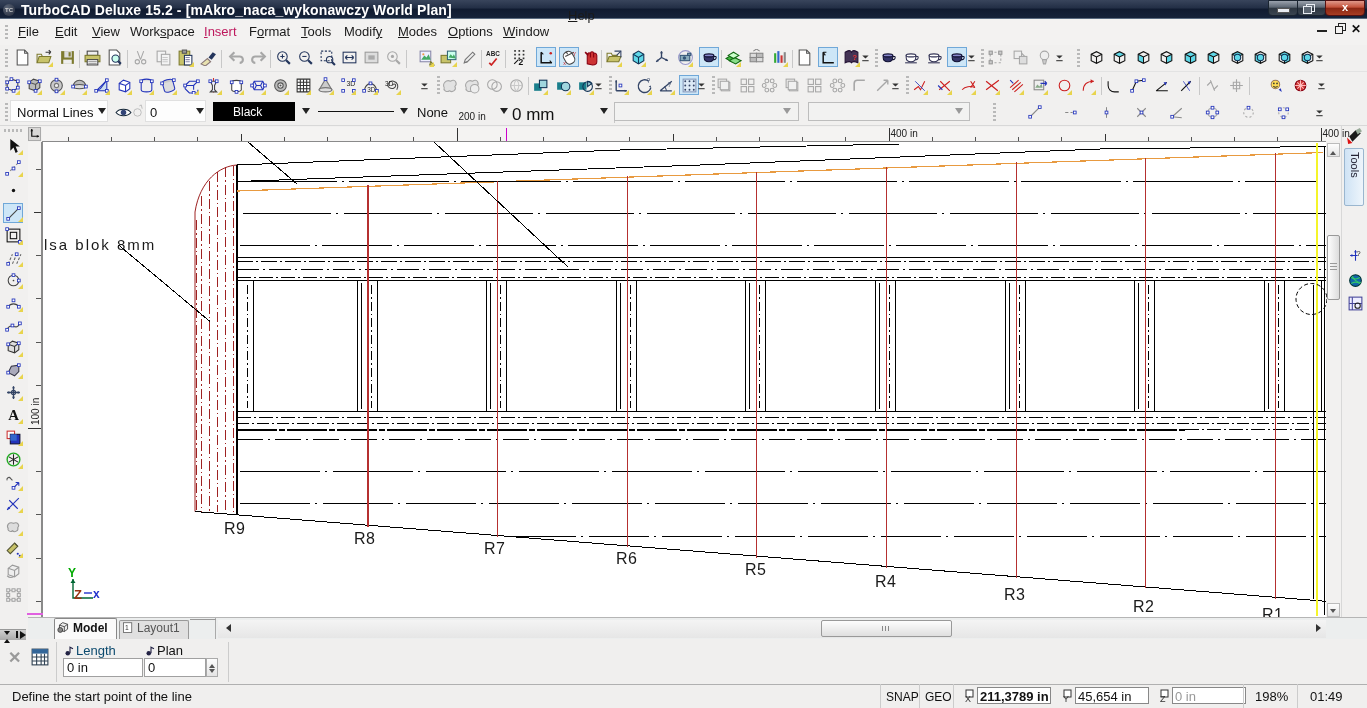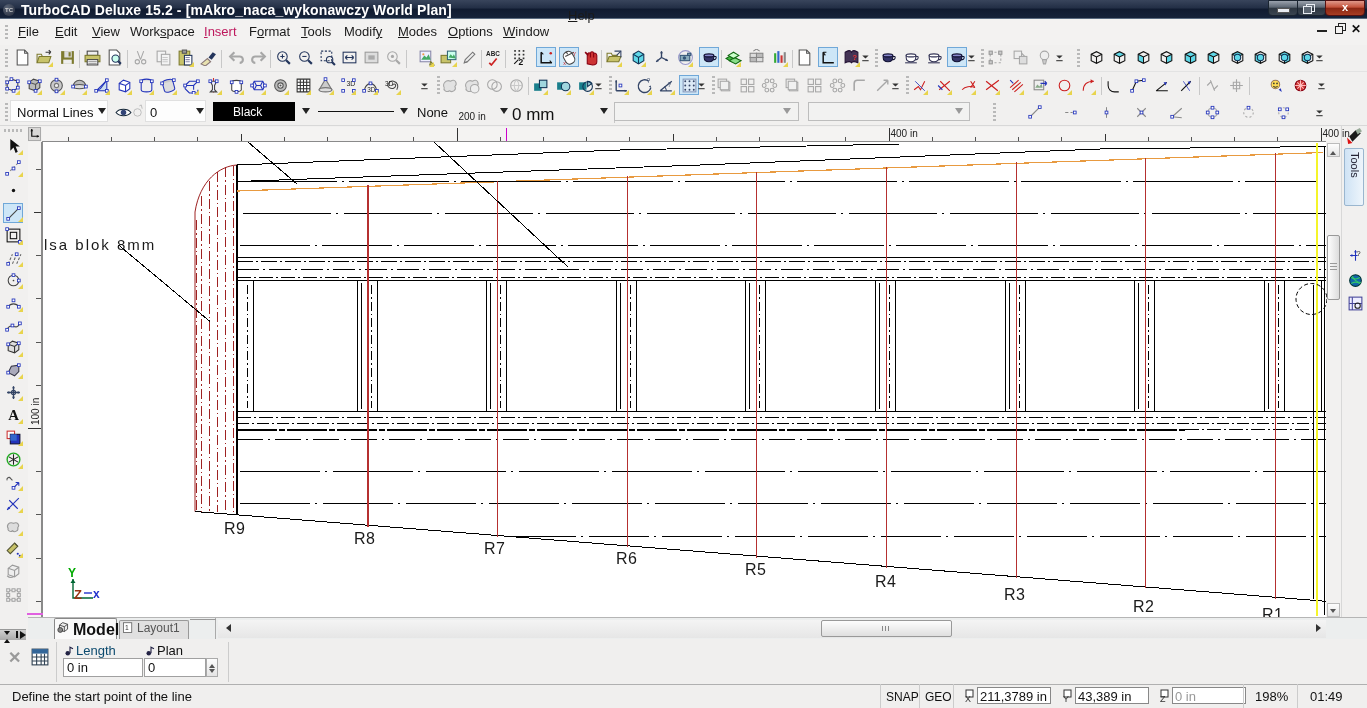--- a/index.html
+++ b/index.html
@@ -1155,21 +1155,21 @@
     <rect x="2" y="2" width="12" height="12" fill="#eef" stroke="#449" stroke-width="1"></rect>
     <path d="M5 2v12M2 8h12" stroke="#449"></path>
     <circle cx="10" cy="10" r="2.5" fill="none" stroke="#222"></circle>
   </svg>
 <div style="position:absolute;left:54px;top:618px;width:63px;height:21px;background:#fafafa;border:1px solid #888;border-bottom:none;border-radius:2px 2px 0 0;box-sizing:border-box"></div>
 <svg style="position:absolute;left:57px;top:621px" width="13" height="13" viewBox="0 0 16 16">
     <path d="M3 5l4-3 6 2v6l-4 3-6-2z" fill="#eee" stroke="#333"></path>
     <path d="M3 5l6 2 4-3M9 7v6" fill="none" stroke="#333"></path>
     <circle cx="4" cy="11" r="3" fill="#888" stroke="#333"></circle>
   </svg>
-<div style="position:absolute;left:73px;top:621px;font-size:16px;color:#111;white-space:nowrap;font-weight:bold">Model</div>
+<div style="position:absolute;left:73px;top:621px;font-size:12px;color:#111;white-space:nowrap;font-weight:bold">Model</div>
 <div style="position:absolute;left:119px;top:620px;width:70px;height:19px;background:#e0e0e0;border:1px solid #999;border-bottom:none;border-radius:2px 2px 0 0;box-sizing:border-box"></div>
 <svg style="position:absolute;left:122px;top:622px" width="12" height="12" viewBox="0 0 16 16">
     <rect x="2" y="1" width="11" height="13" fill="#fff" stroke="#555"></rect>
     <text x="4" y="11" font-size="9" fill="#333">1</text>
   </svg>
 <div style="position:absolute;left:137px;top:621px;font-size:12px;color:#555;white-space:nowrap;">Layout1</div>
 <div style="position:absolute;left:215px;top:618px;width:1px;height:21px;background:#aaa"></div>
 <div style="position:absolute;left:218px;top:620px;width:1108px;height:18px;background:linear-gradient(180deg,#f4f4f4,#e6e6e6)"></div>
 <div style="position:absolute;left:222px;top:624px;width:0;height:0;border:4px solid transparent;border-right:5px solid #333"></div>
 <div style="position:absolute;left:190px;top:619px;width:26px;height:1px;background:#999"></div>
@@ -1205,27 +1205,27 @@
 <div style="position:absolute;left:880px;top:684px;width:1px;height:24px;background:#ccc"></div>
 <div style="position:absolute;left:886px;top:690px;font-size:12px;color:#111;white-space:nowrap;">SNAP</div>
 <div style="position:absolute;left:919px;top:684px;width:1px;height:24px;background:#ccc"></div>
 <div style="position:absolute;left:925px;top:690px;font-size:12px;color:#111;white-space:nowrap;">GEO</div>
 <div style="position:absolute;left:953px;top:684px;width:1px;height:24px;background:#ccc"></div>
 <svg style="position:absolute;left:964px;top:689px" width="12" height="14" viewBox="0 0 12 14">
     <rect x="2" y="1" width="7" height="7" fill="#fff" stroke="#333"></rect>
     <text x="1" y="13" font-size="9" fill="#333">X</text>
   </svg>
 <div style="position:absolute;left:977px;top:687px;width:74px;height:17px;background:#fff;border:1px solid #888;box-sizing:border-box"></div>
-<div style="position:absolute;left:980px;top:689px;font-size:13px;color:#111;white-space:nowrap;">211,3789 in</div>
+<div style="position:absolute;left:980px;top:689px;font-size:13px;color:#111;white-space:nowrap;font-weight:bold;">211,3789 in</div>
 <svg style="position:absolute;left:1062px;top:689px" width="12" height="14" viewBox="0 0 12 14">
     <rect x="2" y="1" width="7" height="7" fill="#fff" stroke="#333"></rect>
     <text x="1" y="13" font-size="9" fill="#333">Y</text>
   </svg>
 <div style="position:absolute;left:1075px;top:687px;width:74px;height:17px;background:#fff;border:1px solid #888;box-sizing:border-box"></div>
-<div style="position:absolute;left:1078px;top:689px;font-size:13px;color:#111;white-space:nowrap;">43,389 in</div>
+<div style="position:absolute;left:1078px;top:689px;font-size:13px;color:#111;white-space:nowrap;">45,654 in</div>
 <svg style="position:absolute;left:1159px;top:689px" width="12" height="14" viewBox="0 0 12 14">
     <rect x="2" y="1" width="7" height="7" fill="#fff" stroke="#333"></rect>
     <text x="1" y="13" font-size="9" fill="#333">Z</text>
   </svg>
 <div style="position:absolute;left:1172px;top:687px;width:74px;height:17px;background:#fff;border:1px solid #888;box-sizing:border-box"></div>
 <div style="position:absolute;left:1175px;top:689px;font-size:13px;color:#999;white-space:nowrap;">0 in</div>
 <div style="position:absolute;left:1243px;top:684px;width:1px;height:24px;background:#ccc"></div>
 <div style="position:absolute;left:1255px;top:689px;font-size:13px;color:#111;white-space:nowrap;">198%</div>
 <div style="position:absolute;left:1297px;top:684px;width:1px;height:24px;background:#ccc"></div>
 <div style="position:absolute;left:1310px;top:689px;font-size:13px;color:#111;white-space:nowrap;">01:49</div>

